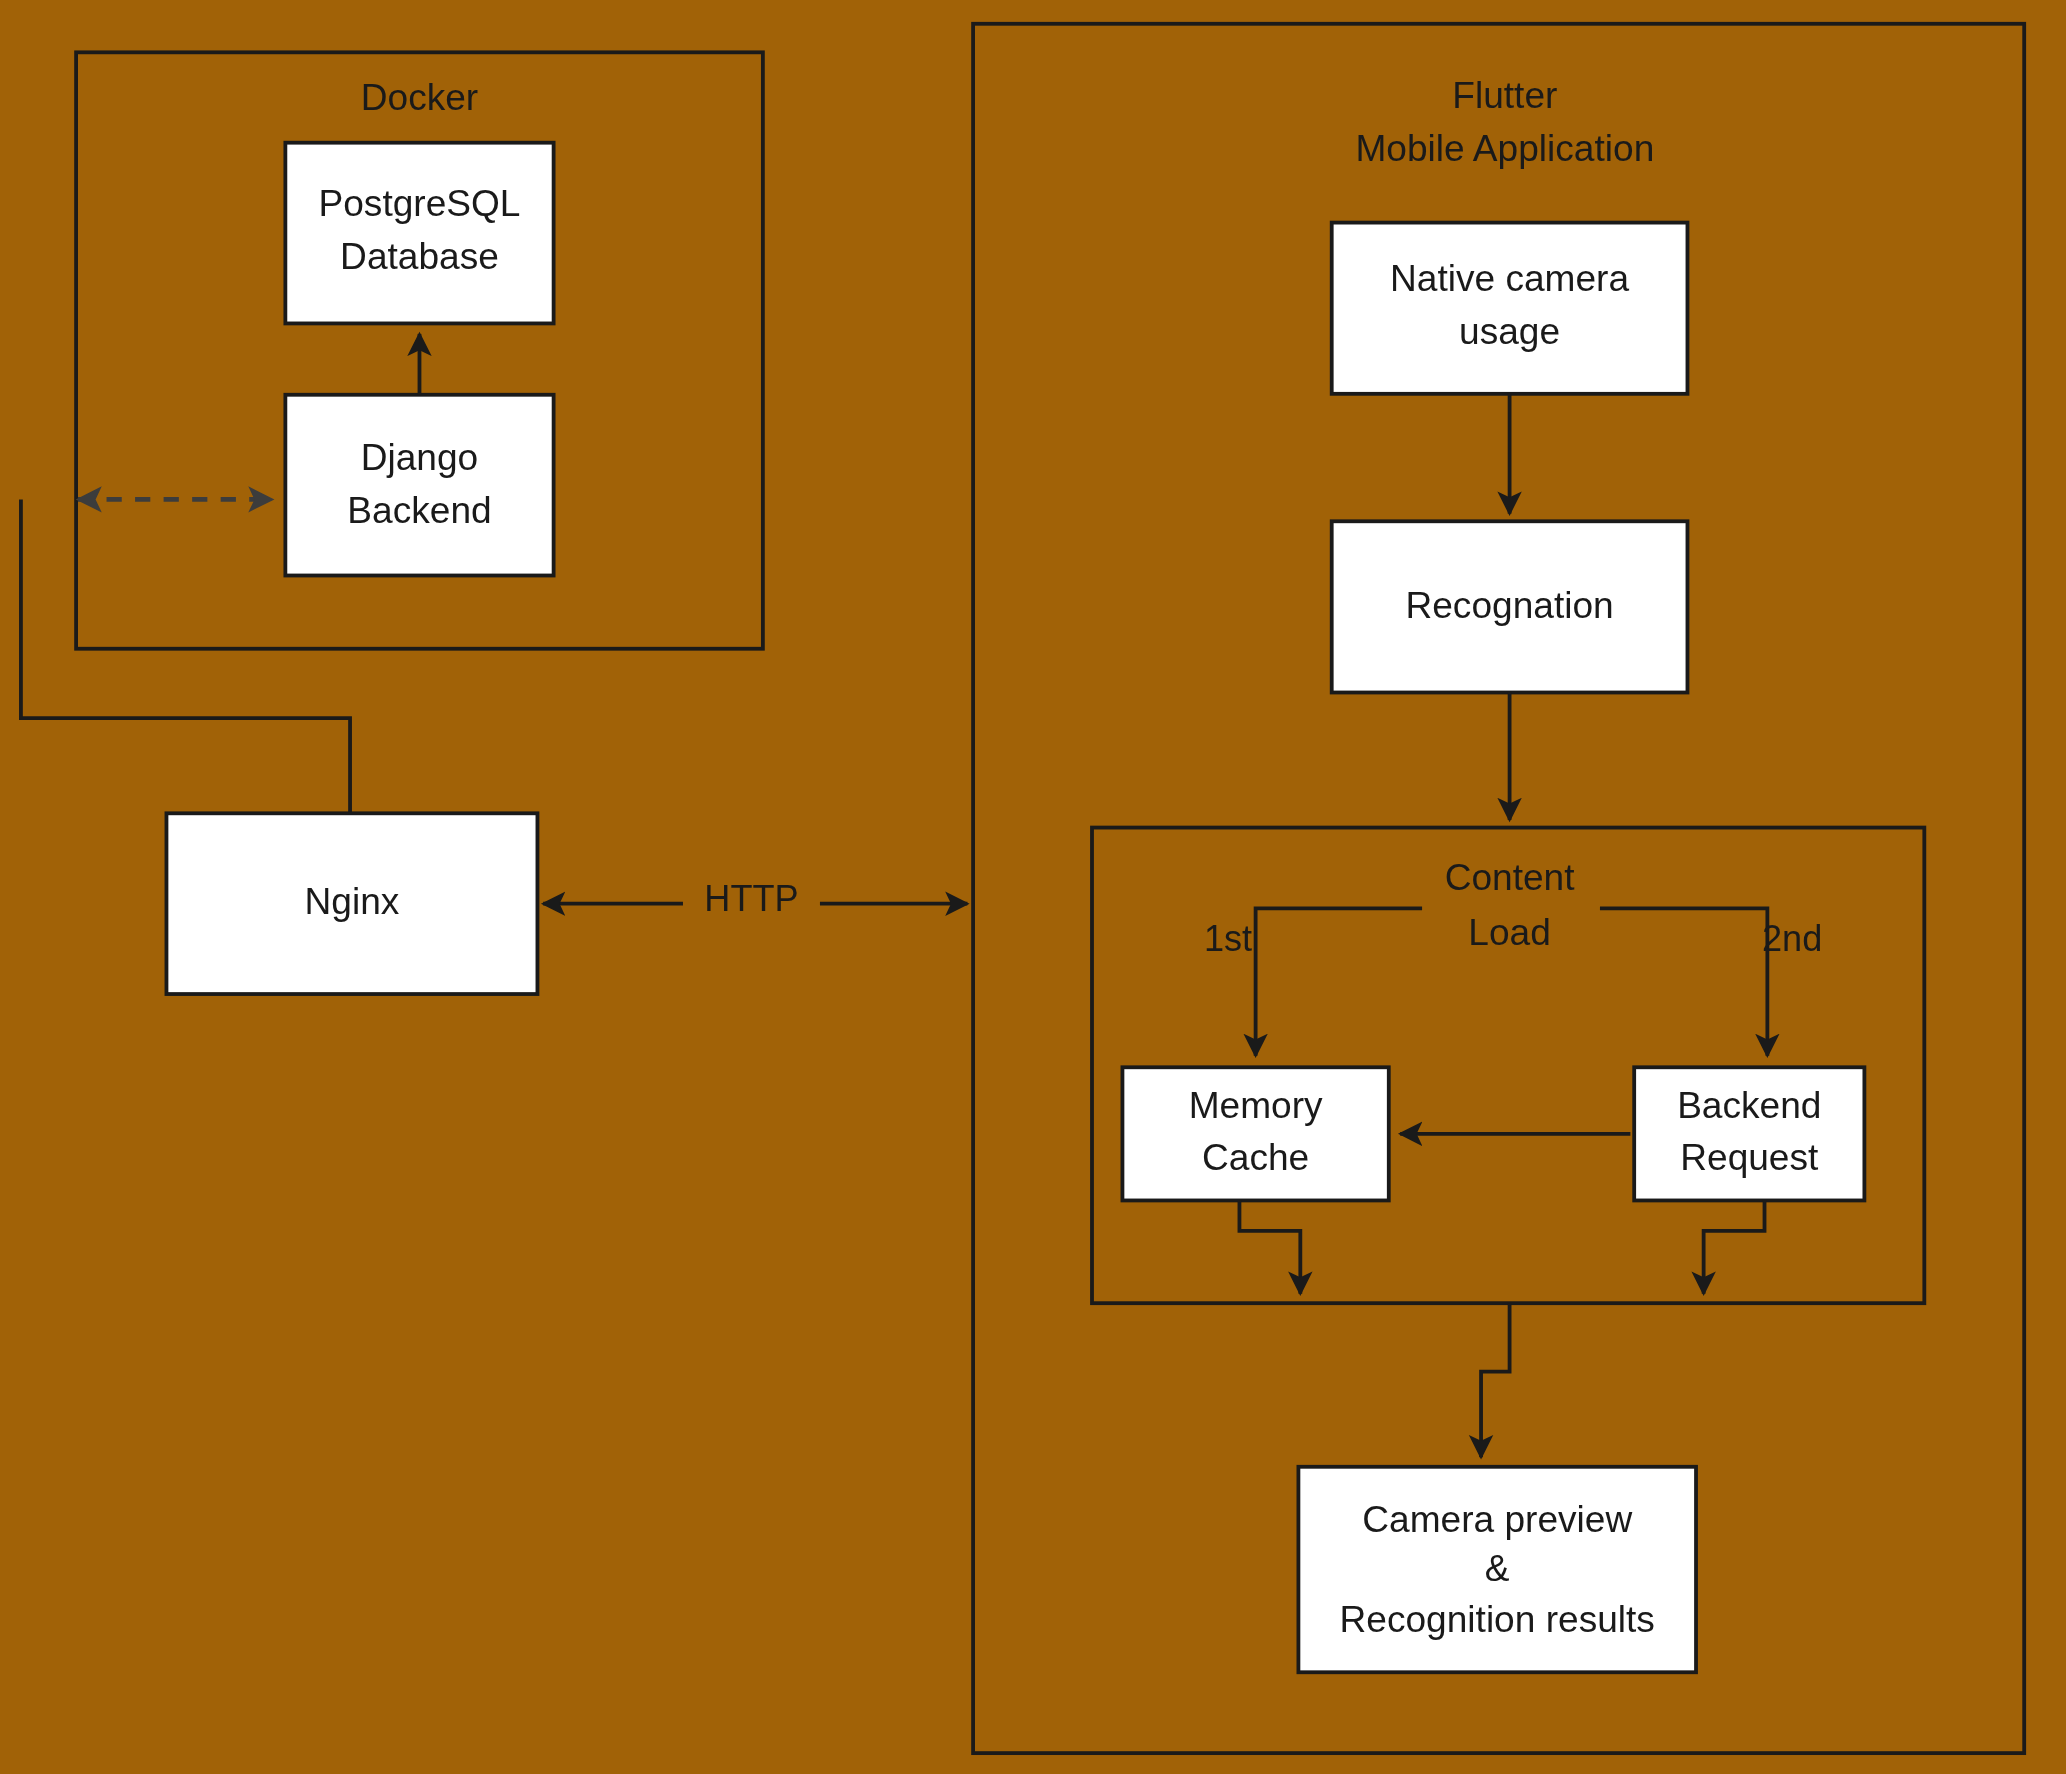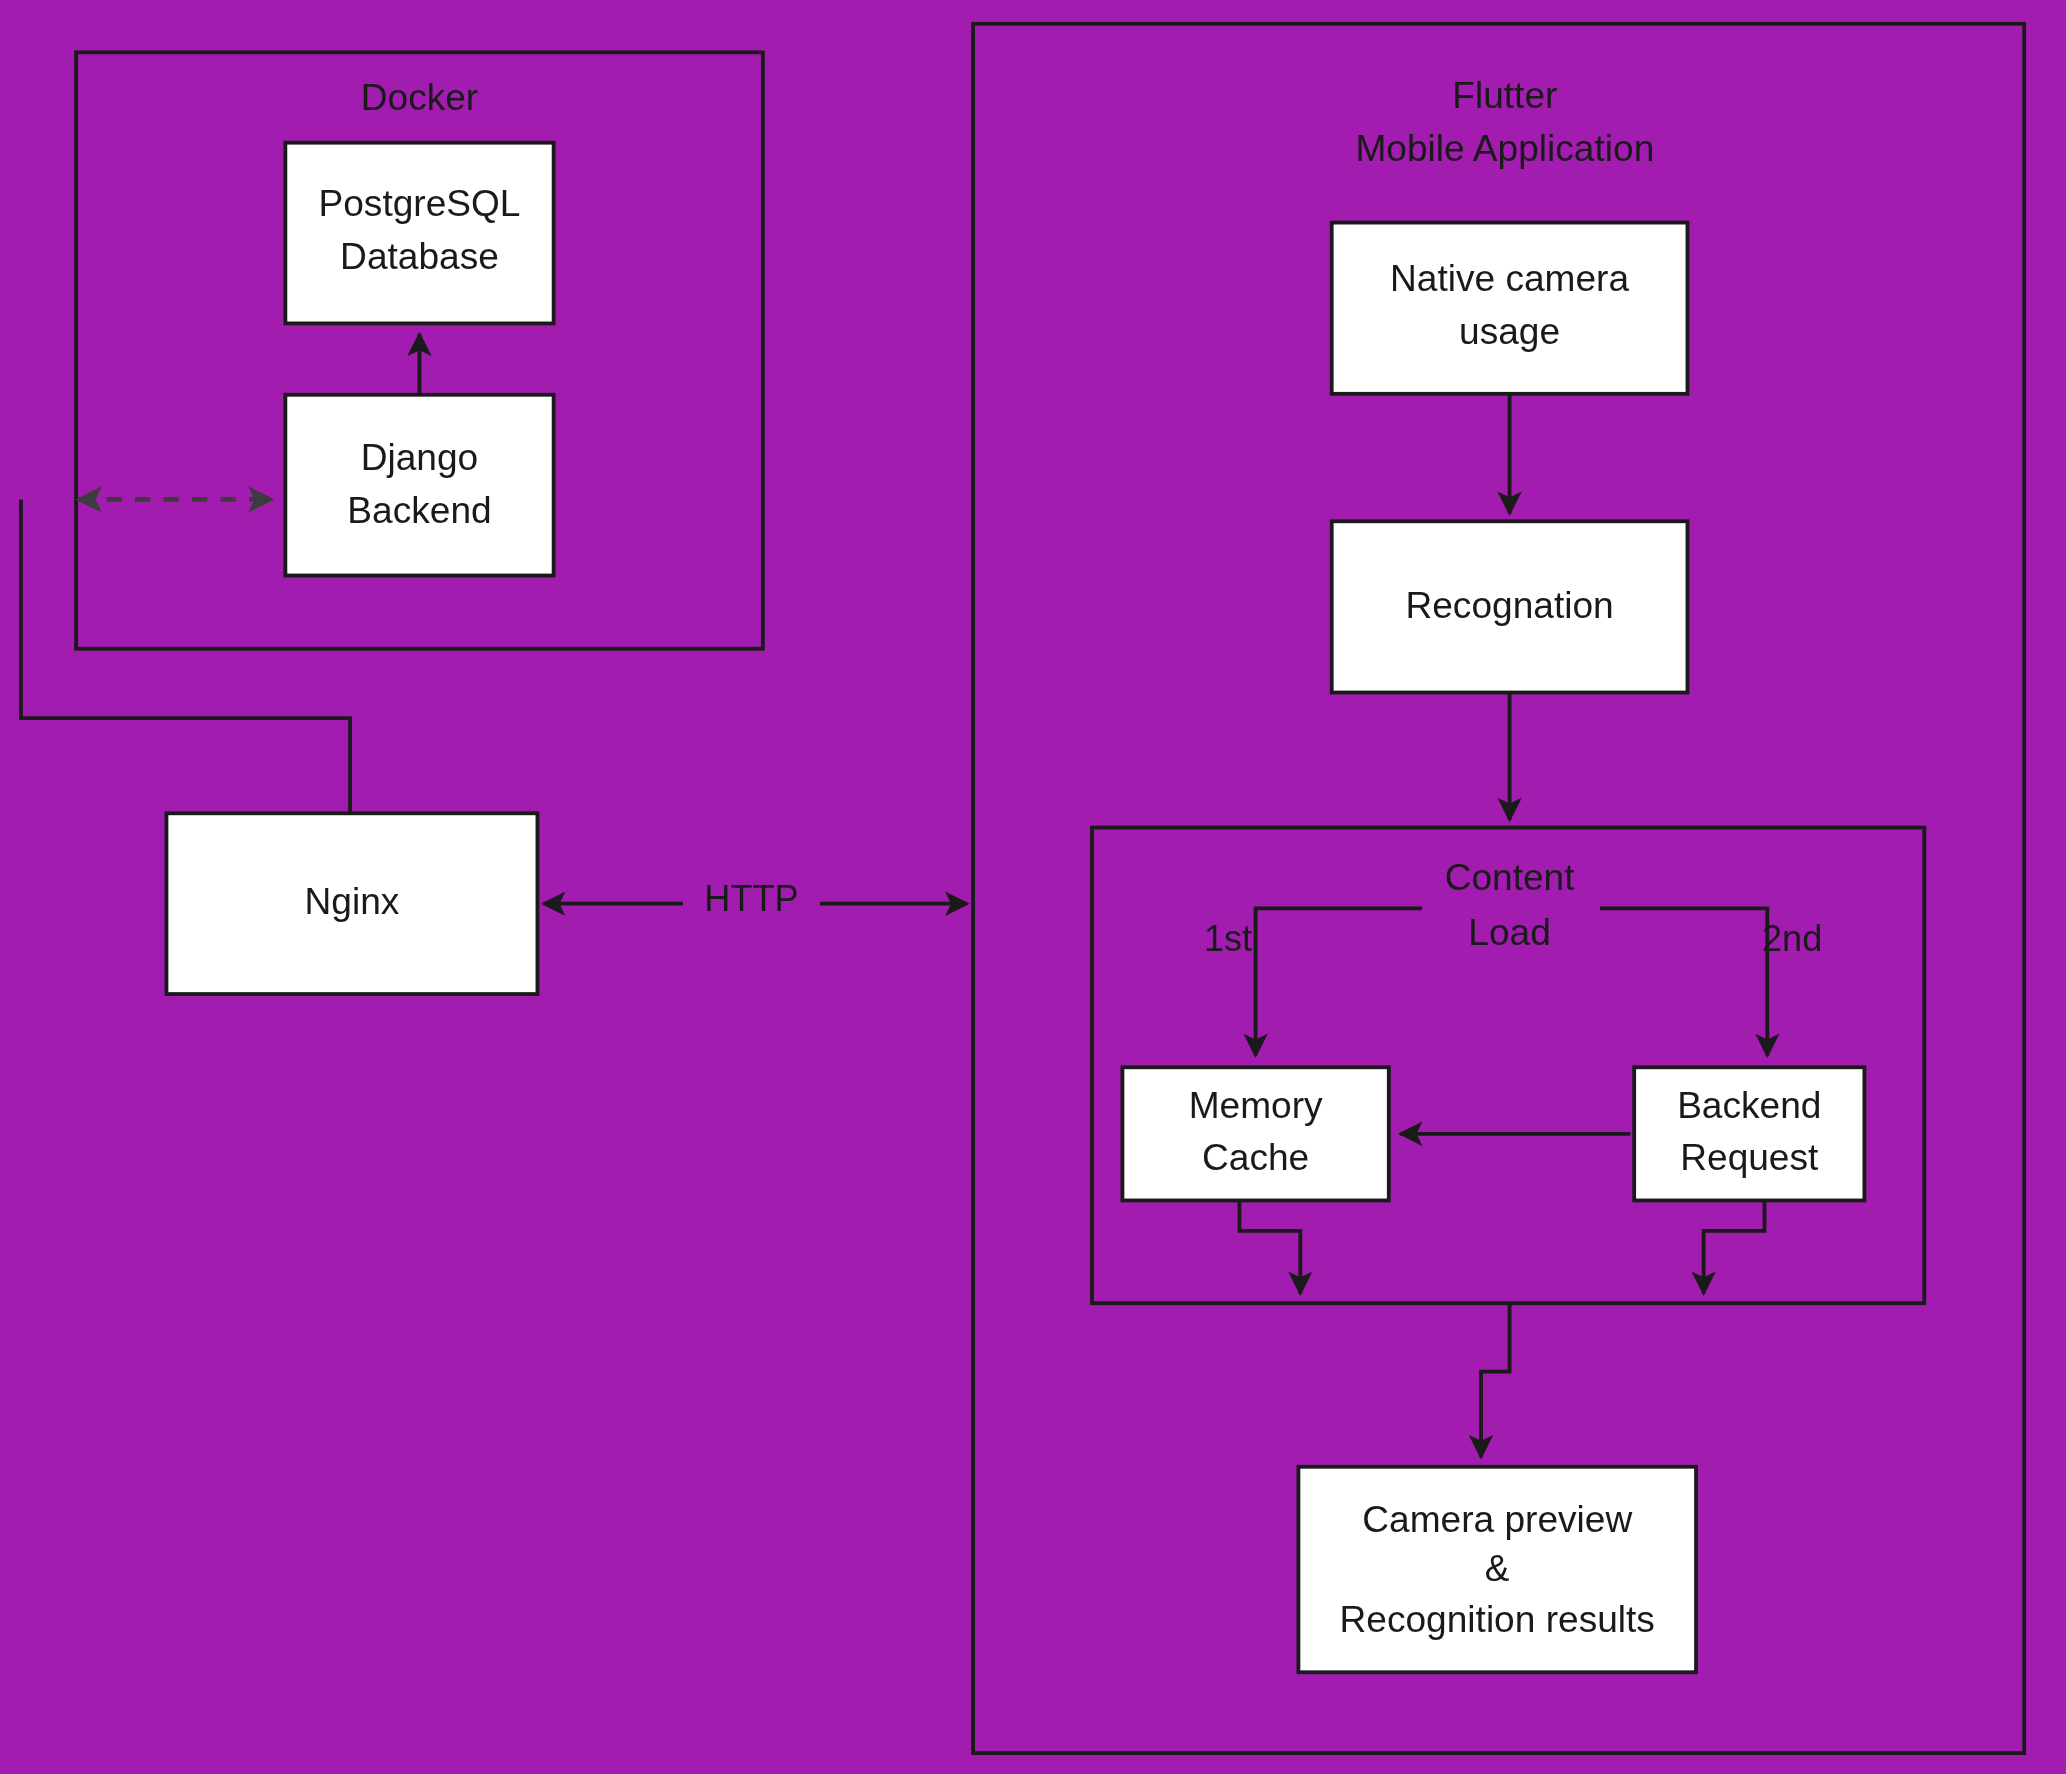--- a/index.html
+++ b/index.html
@@ -7,21 +7,21 @@
     padding: 0;
     background: #ffffff;
   }
   body {
     font-family: "Liberation Sans", sans-serif;
   }
   #diagram-root {
     position: relative;
     width: 2067px;
     height: 1775px;
-    background: #a21caf;
+    background: #a16207;
     overflow: hidden;
   }
   svg.layer {
     position: absolute;
     top: 0;
     left: 0;
     width: 2067px;
     height: 1775px;
   }
   .box-rect {

